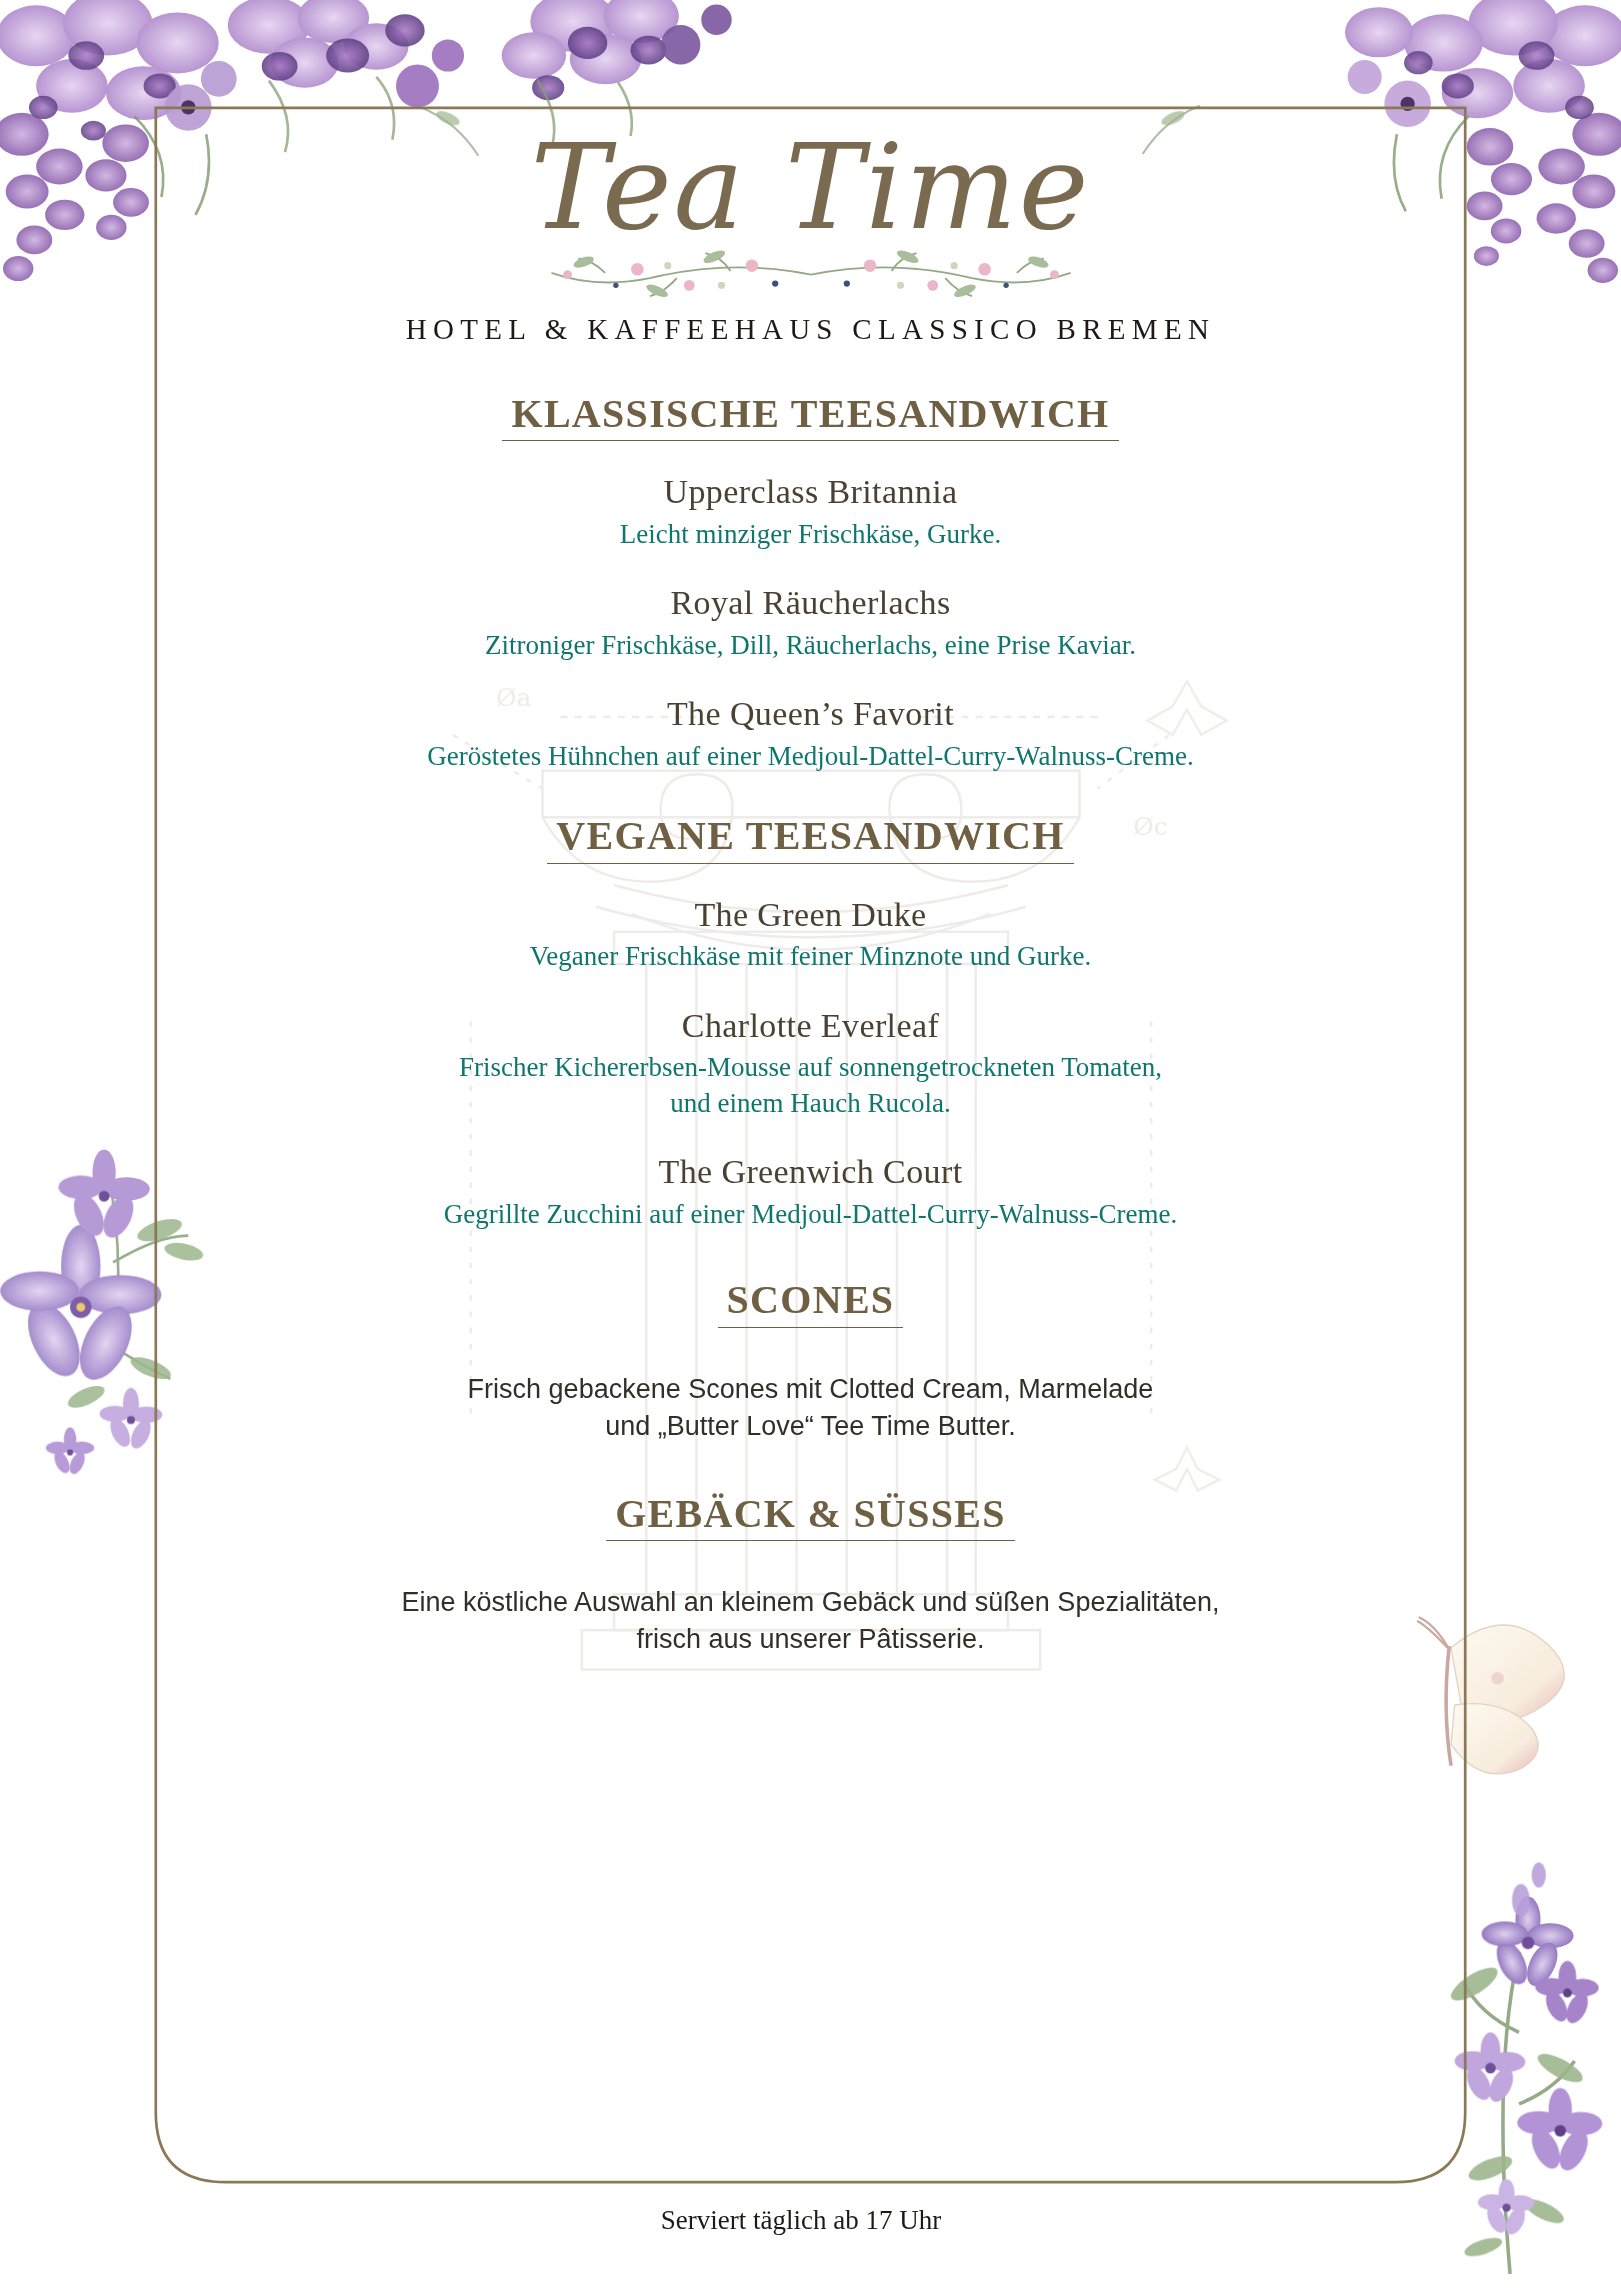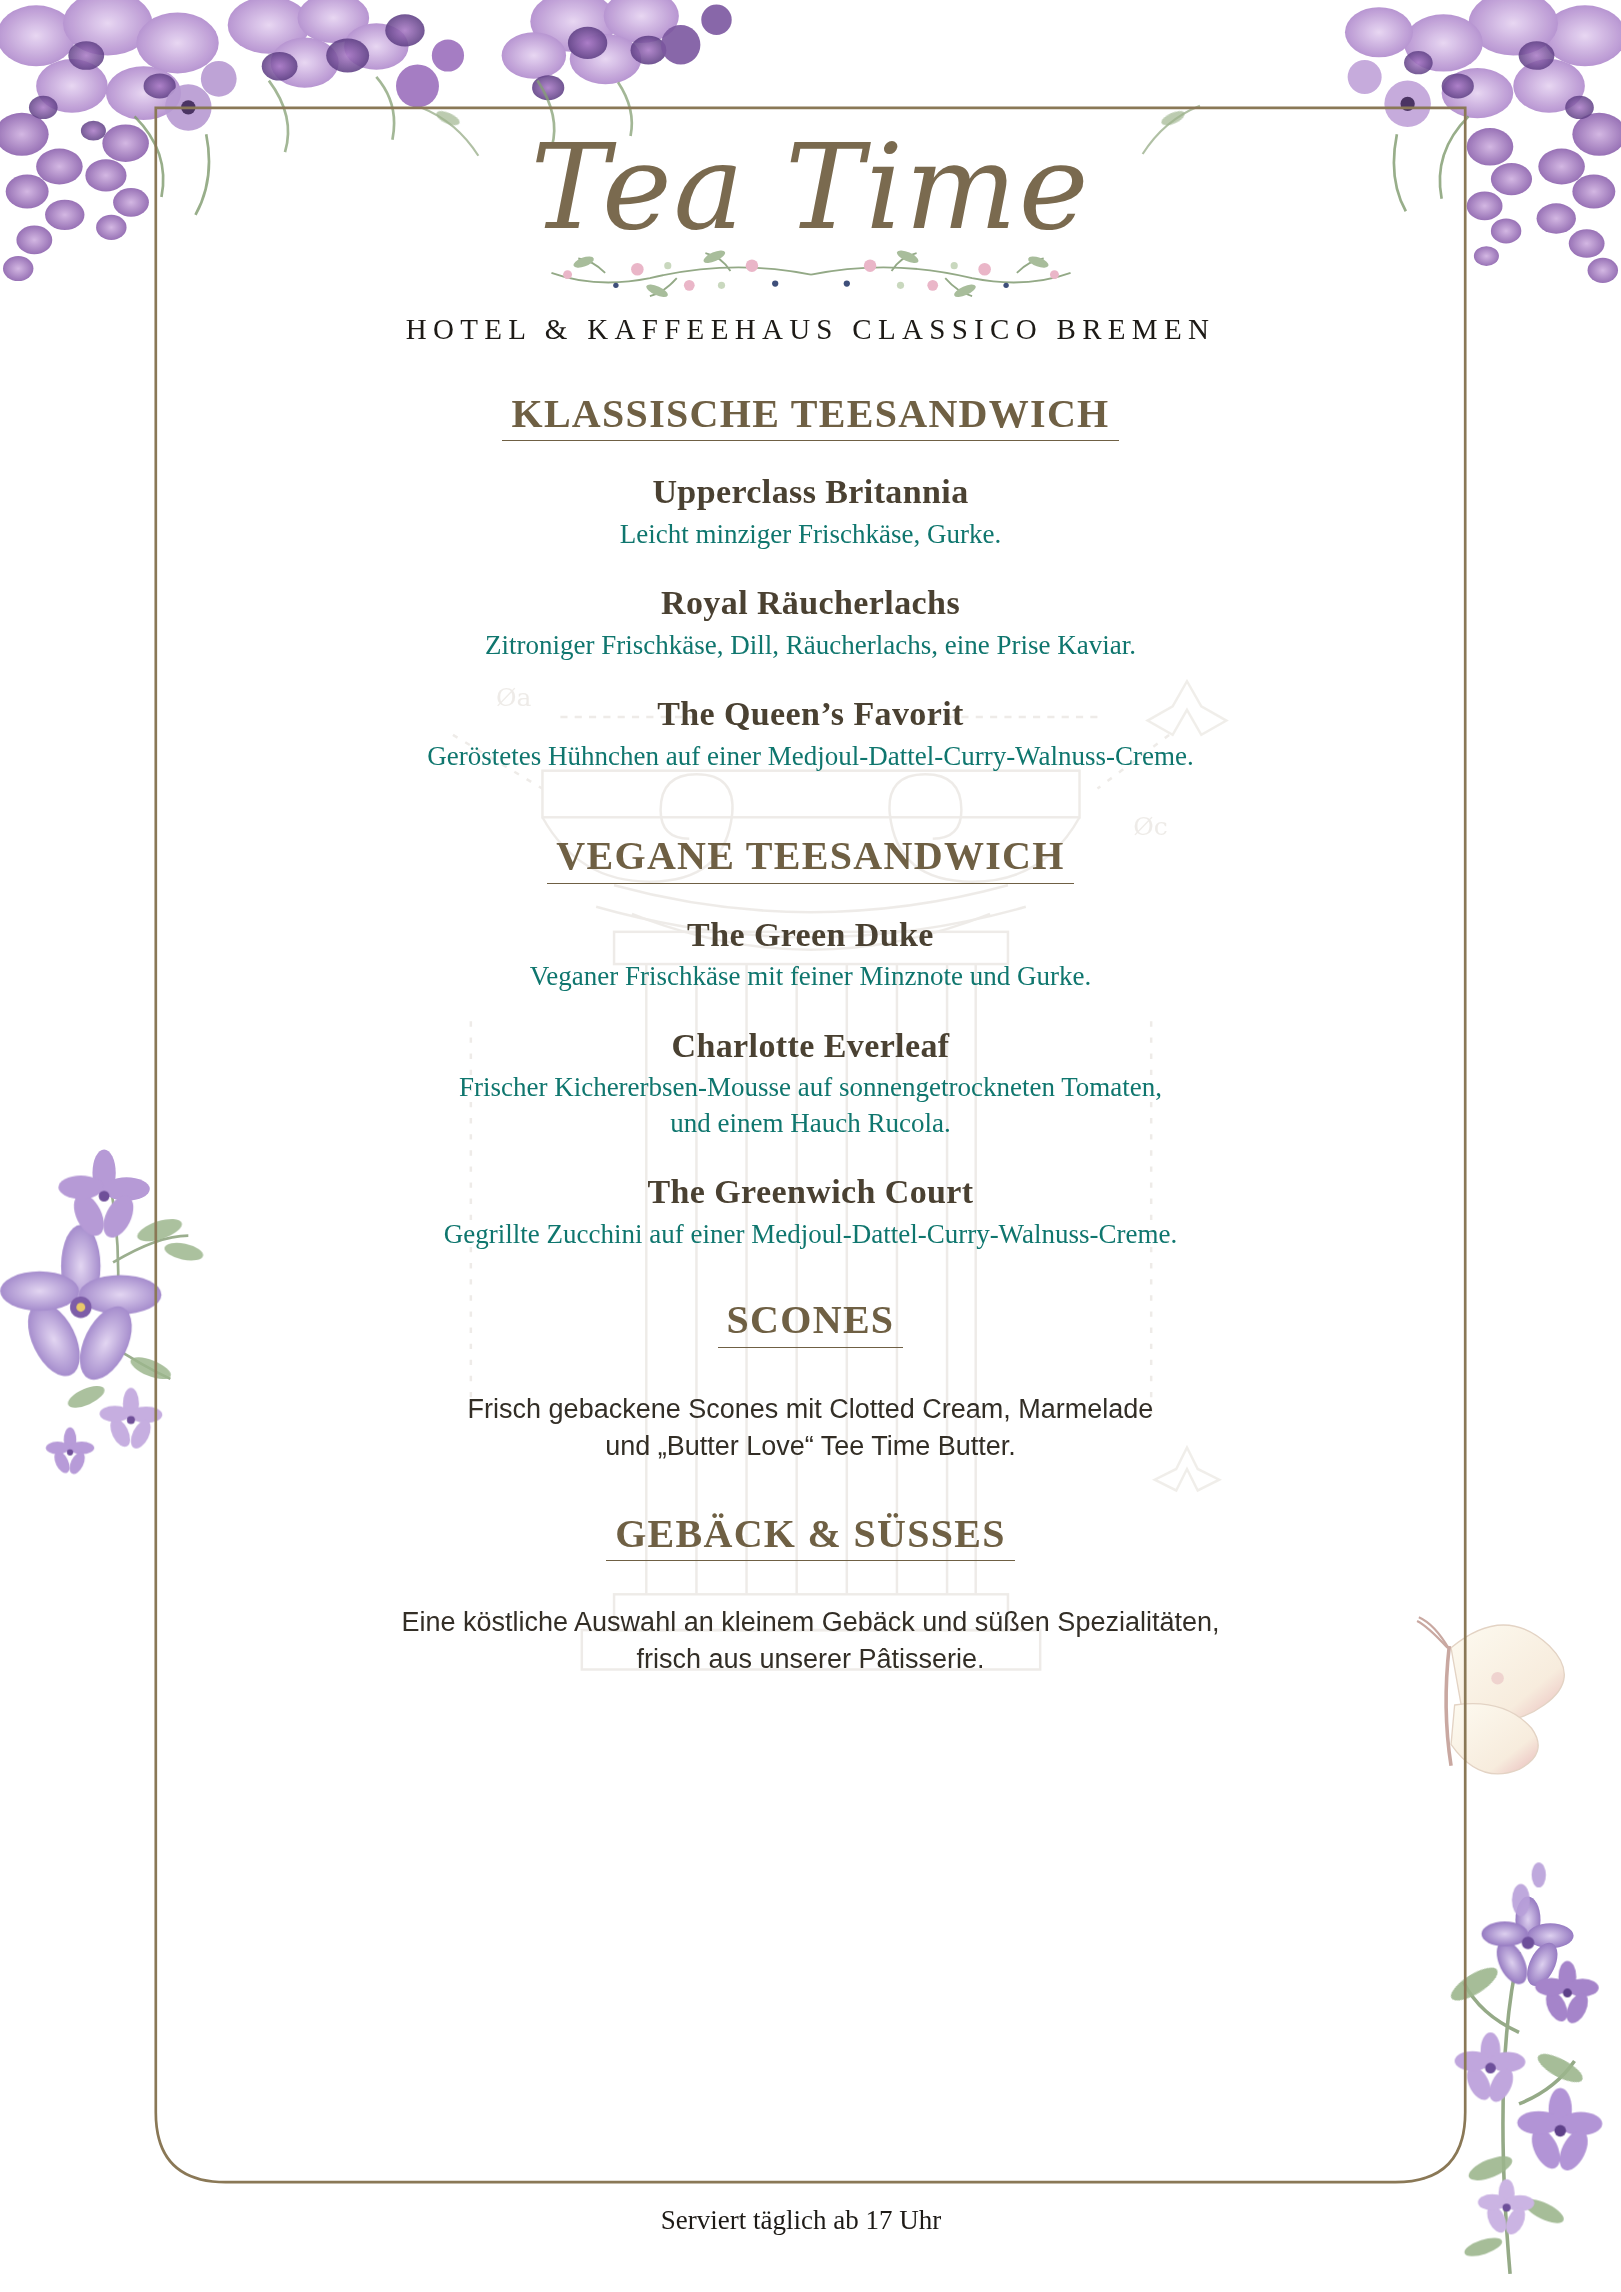--- a/index.html
+++ b/index.html
@@ -99,27 +99,27 @@
     margin: 0;
     font-family: "Liberation Serif", serif;
     font-weight: bold;
     font-size: 40px;
     letter-spacing: 1.3px;
     color: #6f6044;
     border-bottom: 1.8px solid #6f6044;
     padding: 0 9px 3.6px 9px;
   }
   .section-title-wrap { margin-top: 44px; }
-  .section-title-wrap.tight { margin-top: 58px; }
+  .section-title-wrap.tight { margin-top: 38px; }
 
   .item { margin-top: 32px; }
   .item-name {
     margin: 0;
     font-family: "Liberation Serif", serif;
-    font-weight: bold;
+    font-weight: normal;
     font-size: 34px;
     color: #4a4132;
     letter-spacing: 0.4px;
   }
   .item-desc {
     margin: 5.4px 0 0 0;
     font-family: "Liberation Serif", serif;
     font-size: 27px;
     line-height: 1.32;
     color: #0f766e;

